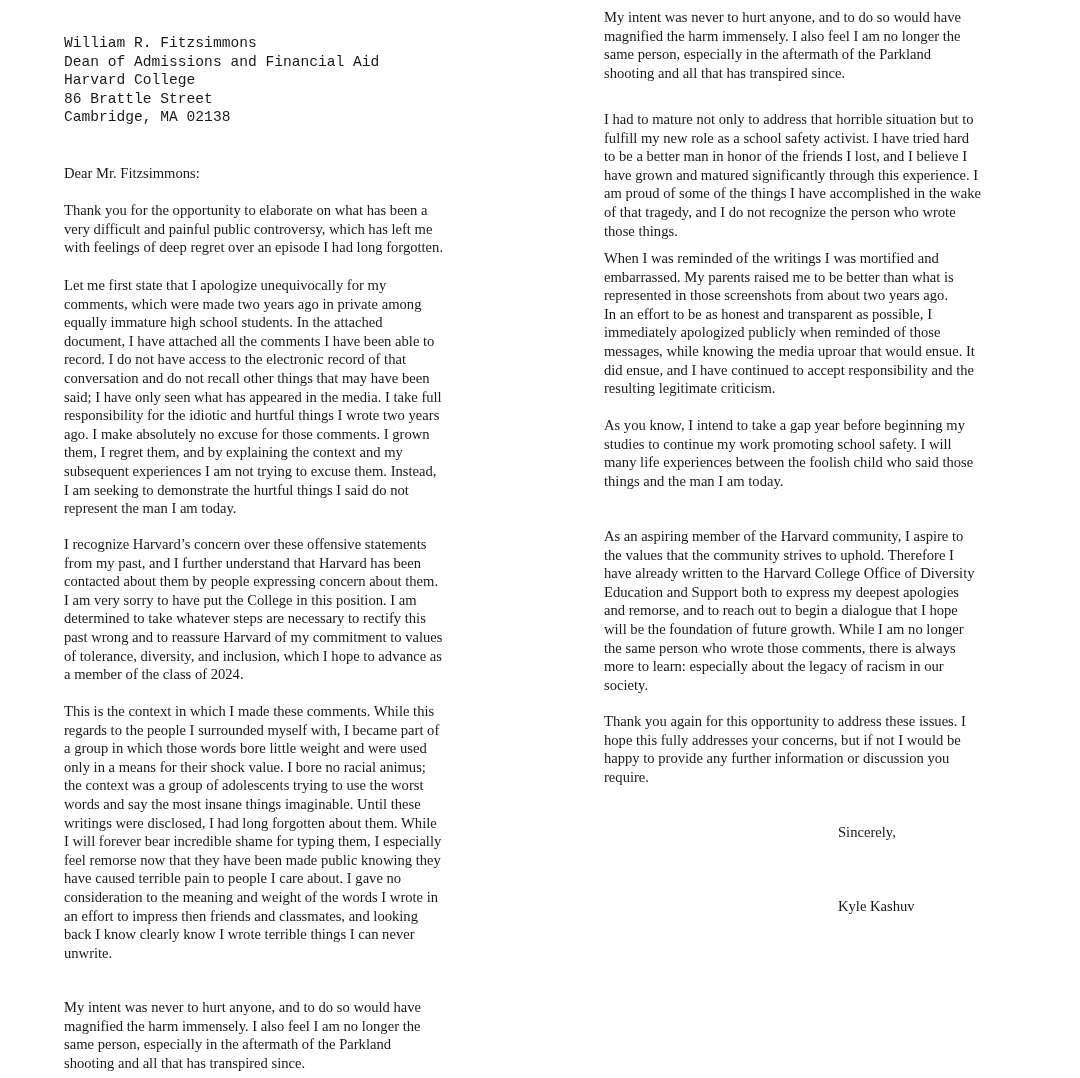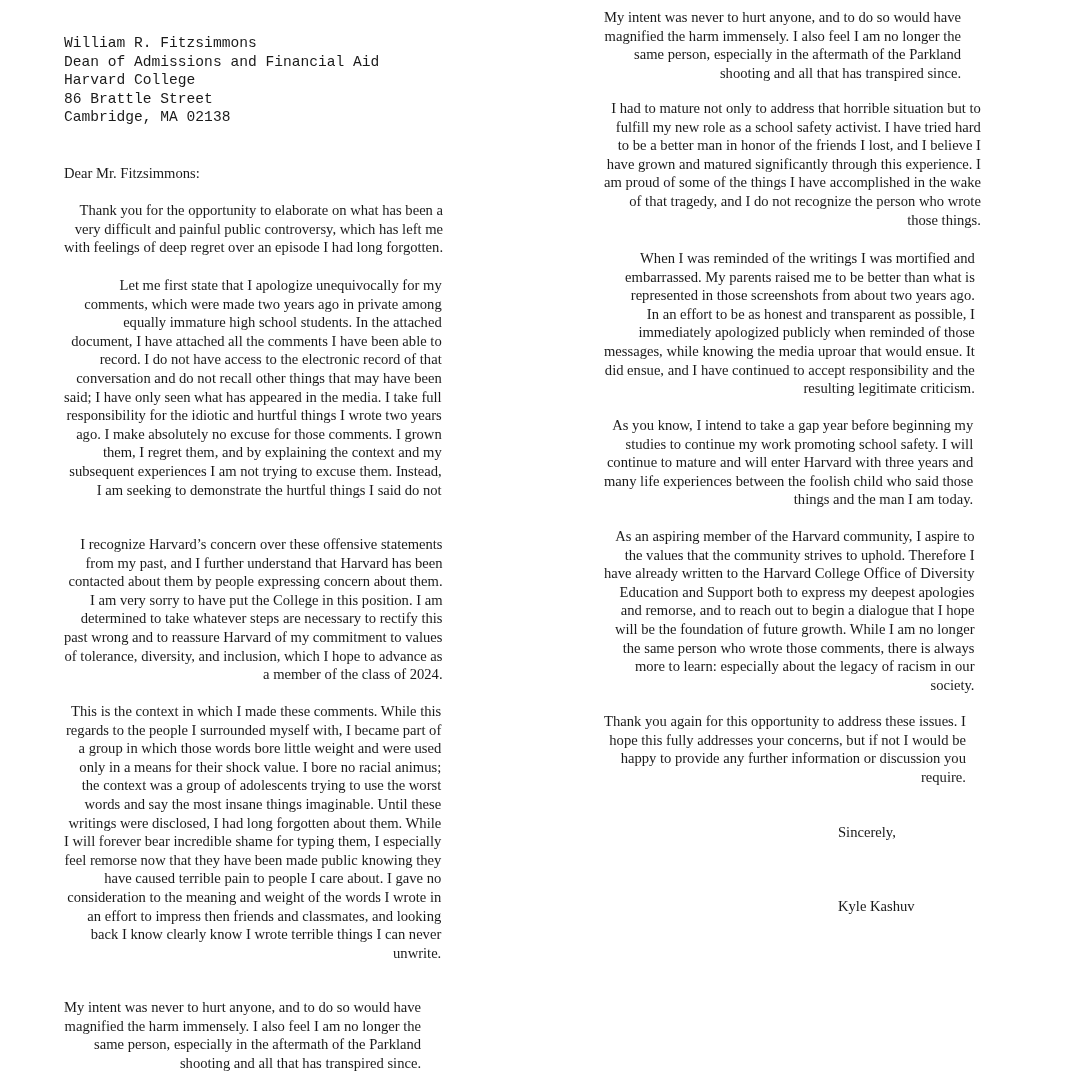--- a/index.html
+++ b/index.html
@@ -40,21 +40,20 @@
       font-family: Liberation Mono, monospace;
     }
     .salutation {
       position: absolute;
       top: 164px;
       left: 0;
     }
     .para {
       position: absolute;
       left: 0;
-      text-align: right;
     }
     .closing {
       position: absolute;
       left: 222px;
       margin-left: 12px;
     }
   </style>
 </head>
 <body>
 
@@ -83,20 +82,21 @@
     <span class="line">equally immature high school students. In the attached</span>
     <span class="line">document, I have attached all the comments I have been able to</span>
     <span class="line">record. I do not have access to the electronic record of that</span>
     <span class="line">conversation and do not recall other things that may have been</span>
     <span class="line">said; I have only seen what has appeared in the media. I take full</span>
     <span class="line">responsibility for the idiotic and hurtful things I wrote two years</span>
     <span class="line">ago. I make absolutely no excuse for those comments. I grown</span>
     <span class="line">them, I regret them, and by explaining the context and my</span>
     <span class="line">subsequent experiences I am not trying to excuse them. Instead,</span>
     <span class="line">I am seeking to demonstrate the hurtful things I said do not</span>
+    <span class="line">represent the man I am today.</span>
   </div>
 
   <div class="para" style="top:535px">
     <span class="line">I recognize Harvard’s concern over these offensive statements</span>
     <span class="line">from my past, and I further understand that Harvard has been</span>
     <span class="line">contacted about them by people expressing concern about them.</span>
     <span class="line">I am very sorry to have put the College in this position. I am</span>
     <span class="line">determined to take whatever steps are necessary to rectify this</span>
     <span class="line">past wrong and to reassure Harvard of my commitment to values</span>
     <span class="line">of tolerance, diversity, and inclusion, which I hope to advance as</span>
@@ -129,21 +129,21 @@
 </div>
 
 <div class="page page-right">
   <div class="para" style="top:8px">
     <span class="line">My intent was never to hurt anyone, and to do so would have</span>
     <span class="line">magnified the harm immensely. I also feel I am no longer the</span>
     <span class="line">same person, especially in the aftermath of the Parkland</span>
     <span class="line">shooting and all that has transpired since.</span>
   </div>
 
-  <div class="para" style="top:99px">
+  <div class="para" style="top:110px">
     <span class="line">I had to mature not only to address that horrible situation but to</span>
     <span class="line">fulfill my new role as a school safety activist. I have tried hard</span>
     <span class="line">to be a better man in honor of the friends I lost, and I believe I</span>
     <span class="line">have grown and matured significantly through this experience. I</span>
     <span class="line">am proud of some of the things I have accomplished in the wake</span>
     <span class="line">of that tragedy, and I do not recognize the person who wrote</span>
     <span class="line">those things.</span>
   </div>
 
   <div class="para" style="top:249px">
@@ -153,21 +153,20 @@
     <span class="line">In an effort to be as honest and transparent as possible, I</span>
     <span class="line">immediately apologized publicly when reminded of those</span>
     <span class="line">messages, while knowing the media uproar that would ensue. It</span>
     <span class="line">did ensue, and I have continued to accept responsibility and the</span>
     <span class="line">resulting legitimate criticism.</span>
   </div>
 
   <div class="para" style="top:416px">
     <span class="line">As you know, I intend to take a gap year before beginning my</span>
     <span class="line">studies to continue my work promoting school safety. I will</span>
-    <span class="line">continue to mature and will enter Harvard with three years and</span>
     <span class="line">many life experiences between the foolish child who said those</span>
     <span class="line">things and the man I am today.</span>
   </div>
 
   <div class="para" style="top:527px">
     <span class="line">As an aspiring member of the Harvard community, I aspire to</span>
     <span class="line">the values that the community strives to uphold. Therefore I</span>
     <span class="line">have already written to the Harvard College Office of Diversity</span>
     <span class="line">Education and Support both to express my deepest apologies</span>
     <span class="line">and remorse, and to reach out to begin a dialogue that I hope</span>

